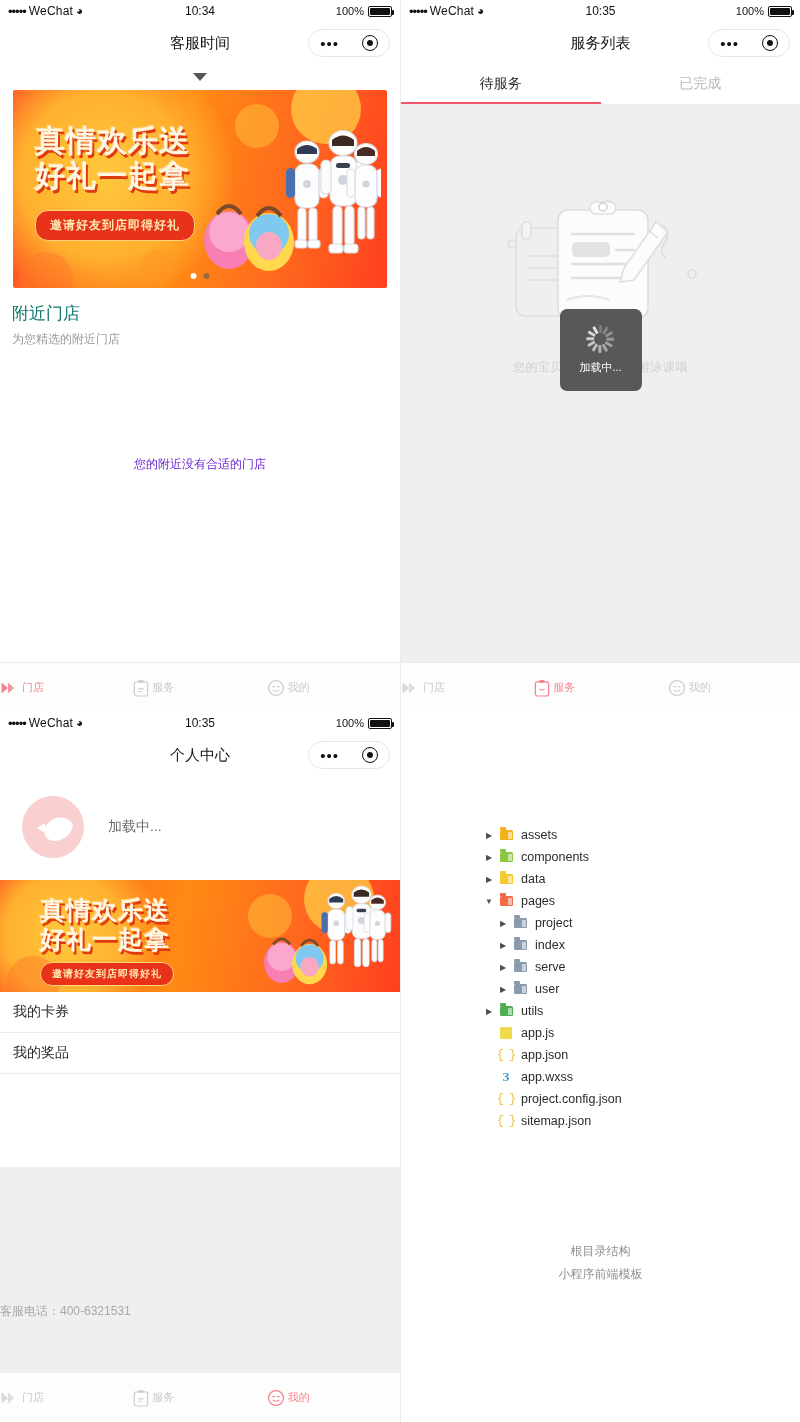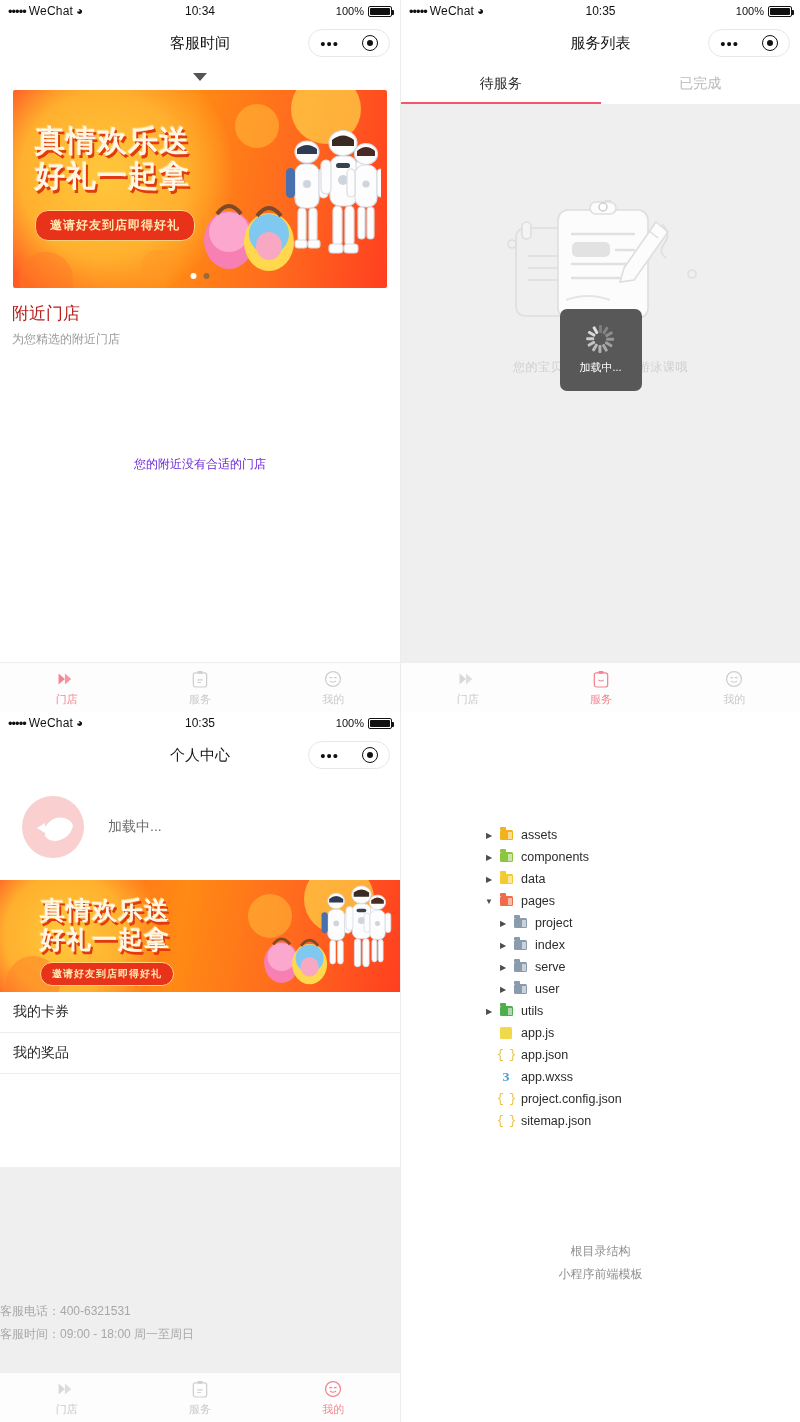--- a/index.html
+++ b/index.html
@@ -80,31 +80,31 @@
     margin-top: 16px; display:inline-block; background:#e8321a;
     color:#ffe9b0; font-size:12px; padding:6px 14px; border-radius:13px;
     border: 1px solid #ffd27a; letter-spacing:1px; font-weight:600;
   }
   .robots { position:absolute; right:6px; bottom:6px; width:180px; height:160px; z-index:3;}
   .banner-dots { position:absolute; left:50%; transform:translateX(-50%); bottom:9px; display:flex; gap:7px; z-index:5;}
   .banner-dots span { width:6px; height:6px; border-radius:50%; background:#ffffff; display:block;}
   .banner-dots span.on { background:#9b6a3a; }
 
   .sec-head { padding: 14px 12px 0; }
-  .sec-title { font-size: 17px; color:#b91c1c; font-weight:500; }
+  .sec-title { font-size: 17px; color:#0f766e; font-weight:500; }
   .sec-sub { font-size: 12px; color:#9a9a9a; margin-top:6px;}
   .empty-store { text-align:center; font-size:12px; color:#6d28d9; margin-top: 108px;}
 
   
   .tabbar {
     position:absolute; left:0; bottom:0; width:400px; height:50px;
     background:#fdfdfd; border-top:1px solid #ededed;
     display:flex; align-items:center;
   }
-  .tabbar .tab { flex:1; display:flex; flex-direction:column; align-items:center; gap:3px;}
+  .tabbar .tab { flex:1; display:flex; flex-direction:row; align-items:center; gap:3px;}
   .tab-ico { height:20px; display:flex; align-items:center; justify-content:center;}
   .tab-label { font-size:11px; color:#c9c9c9; }
   .tab.active .tab-label { color:#f5868f; }
 
   
   .seg { height: 40px; display:flex; background:#fff; }
   .seg-item { flex:1; display:flex; align-items:center; justify-content:center; font-size:14px; color:#b9b9b9; position:relative;}
   .seg-item.active { color:#2c2c2c; }
   .seg-item.active::after{ content:""; position:absolute; left:0; right:0; bottom:0; height:2.5px; background:#f2576e;}
   .svc-body { position:absolute; left:0; right:0; top:104px; bottom:50px; background:#efefef; }
@@ -499,21 +499,20 @@
     <div class="list-row">
       <span>我的卡券</span>
     </div>
     <div class="list-row">
       <span>我的奖品</span>
     </div>
 
     <div class="gap-grey" style="position:absolute;left:0;right:0;top:455px;bottom:50px;">
       <div class="footer-info" style="padding-top:133px;">
         <div>客服电话：400-6321531</div>
-        <div>客服时间：09:00 - 18:00 周一至周日</div>
       </div>
     </div>
 
     <div class="tabbar">
       <div class="tab">
         <span class="tab-ico">
           <svg width="19" height="16" viewBox="0 0 24 20">
               <path d="M2 3 l8 7 -8 7z" fill="#d8d8d8"></path>
               <path d="M10 3 l8 7 -8 7z" fill="#d8d8d8" opacity=".85"></path>
             </svg>

